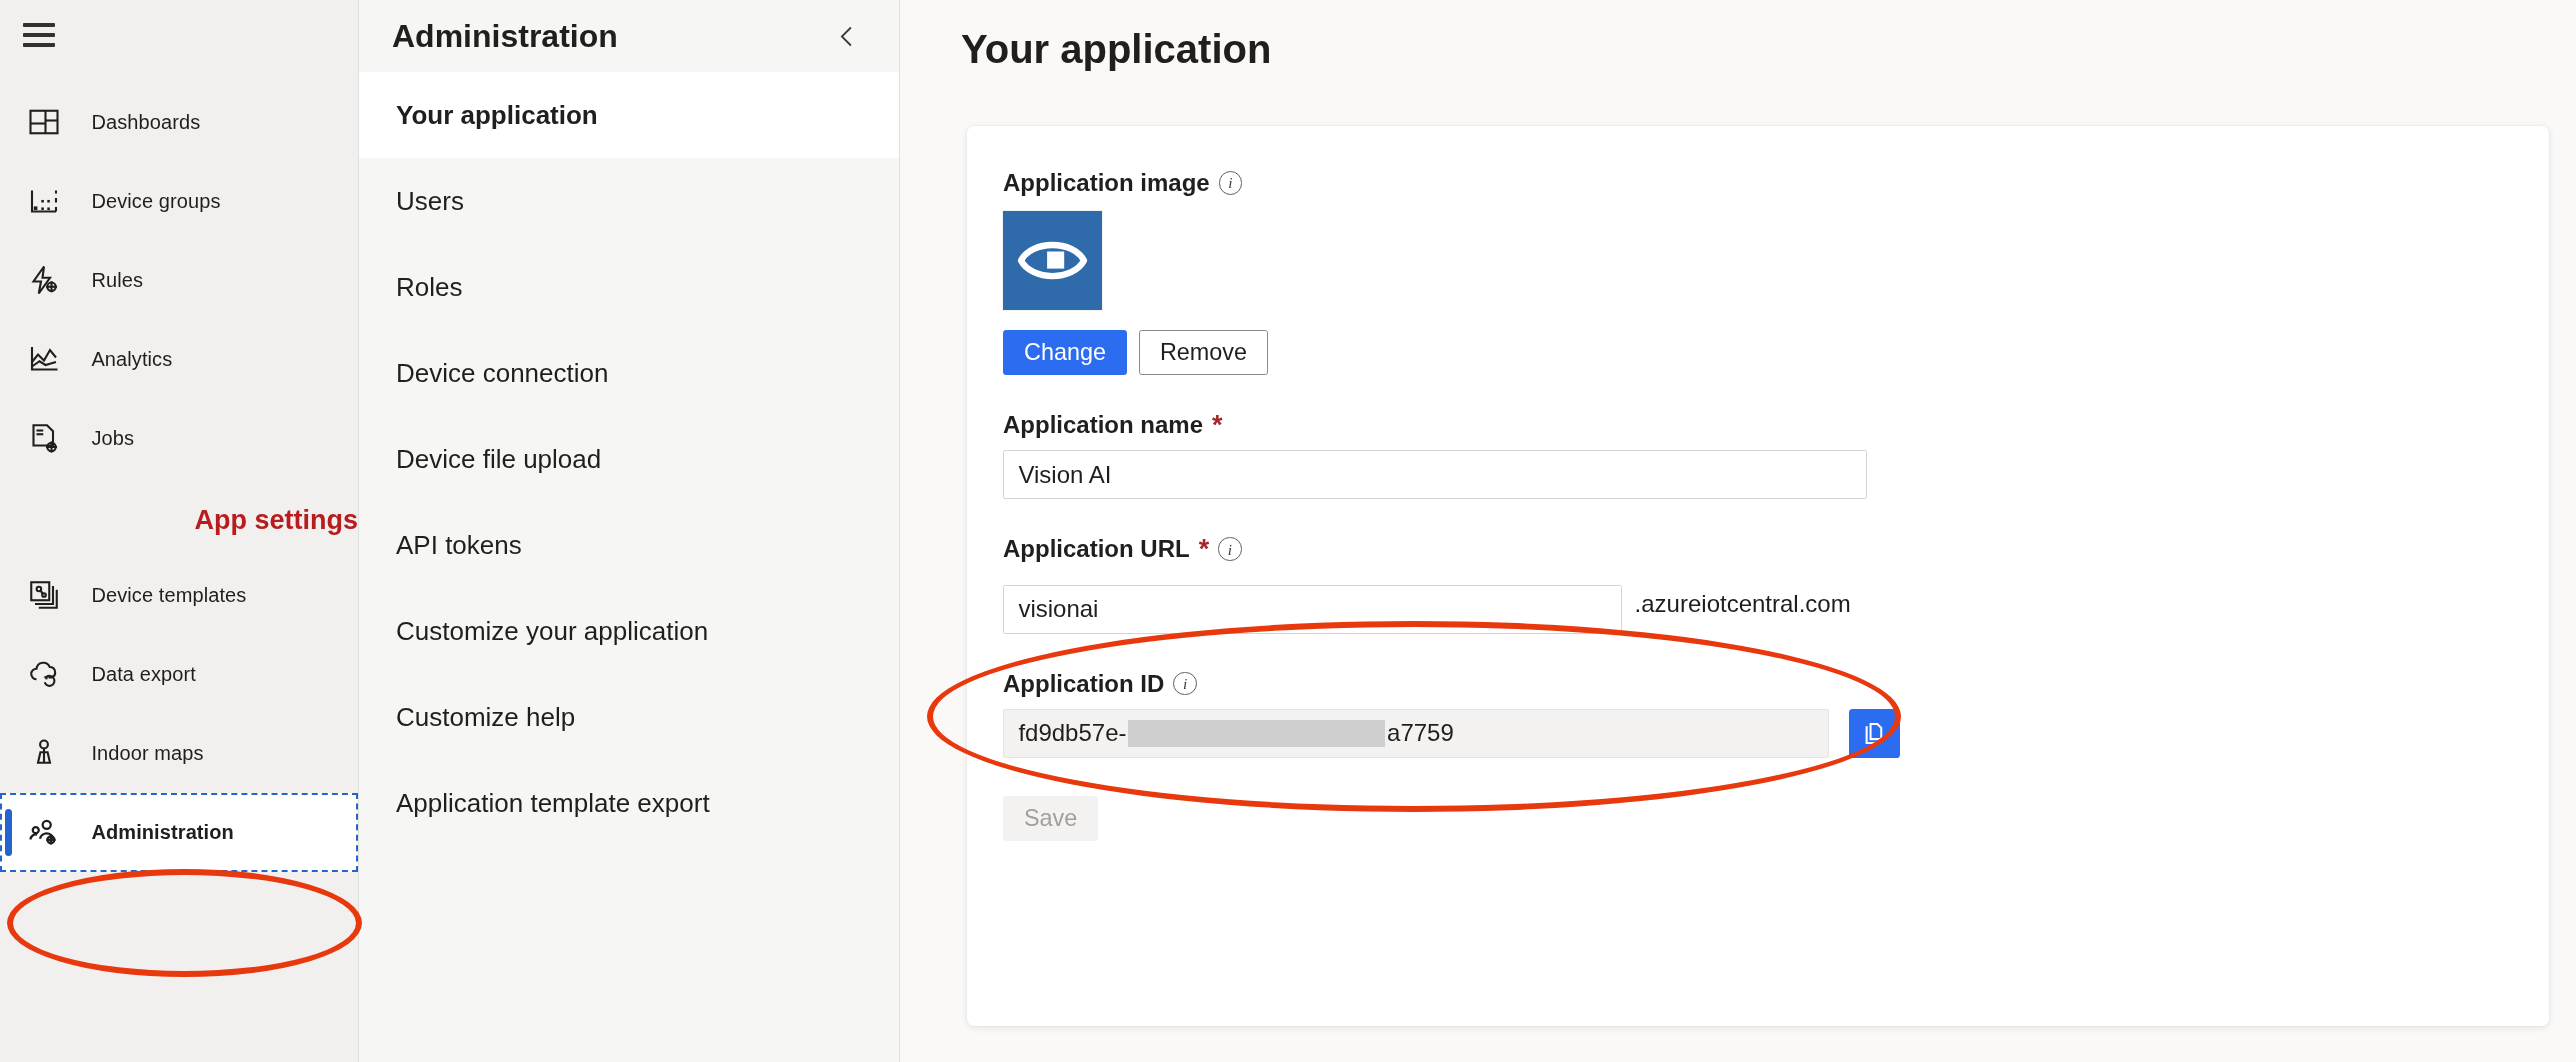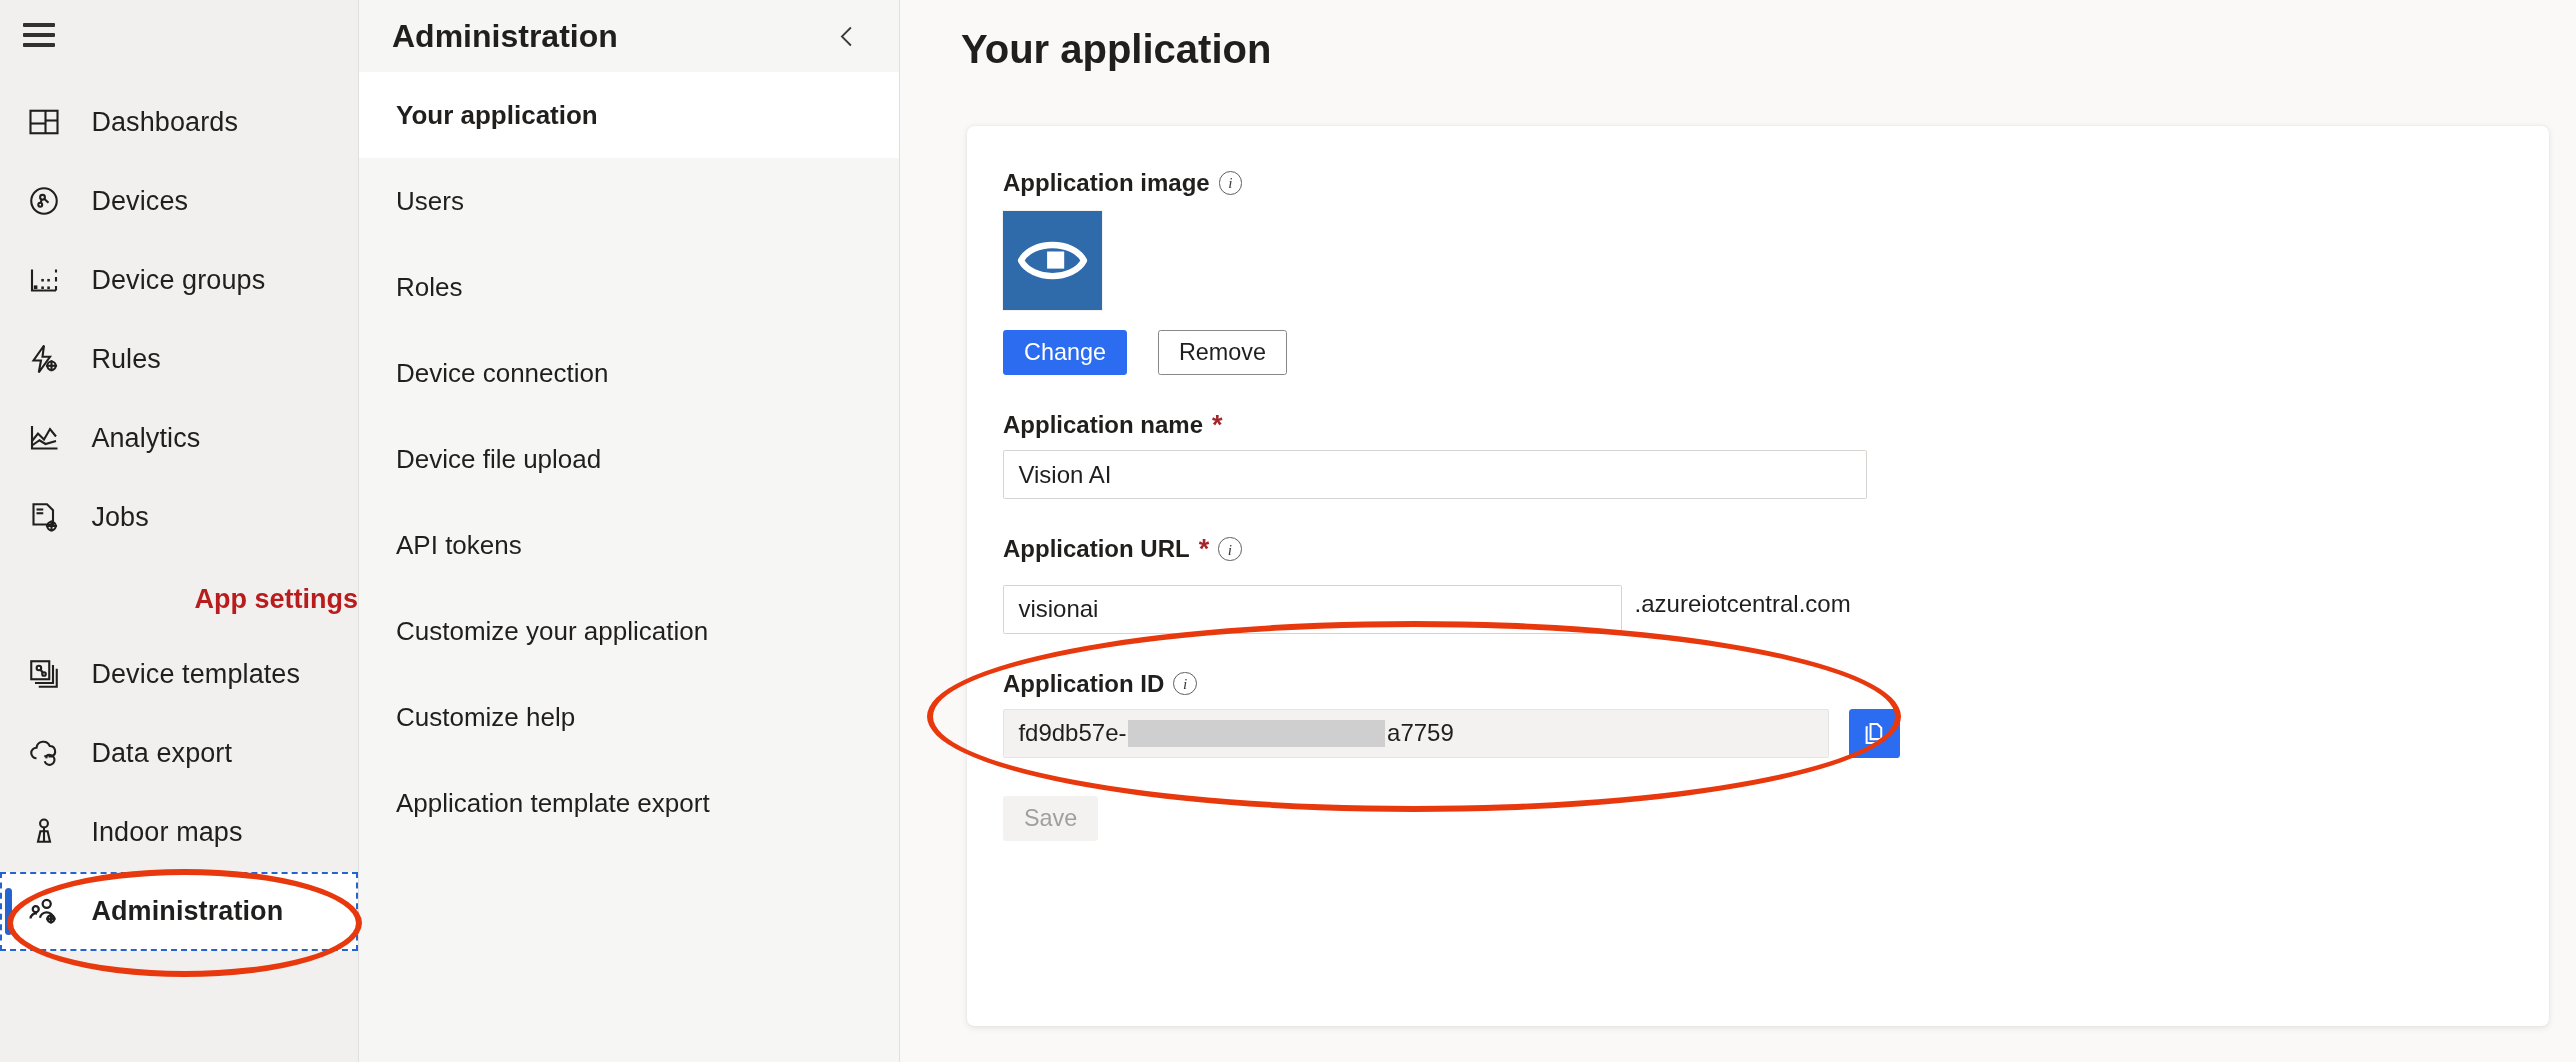--- a/index.html
+++ b/index.html
@@ -32,21 +32,21 @@
   .nav-item {
     height: 79px; display: flex; align-items: center;
     padding-left: 23.4px; cursor: pointer; position: relative;
     font-size: 27px; color: #201f1e;
   }
   .nav-item .nav-ico {
     width: 41px; height: 41px; flex: 0 0 41px; margin-right: 27px;
     display: flex; align-items: center; justify-content: center;
   }
   .nav-item .nav-ico svg { display: block; }
-  .nav-label { font-size: 27px; line-height: 1; letter-spacing: 0.1px; }
+  .nav-label { font-size: 20px; line-height: 1; letter-spacing: 0.1px; }
 
   .nav-section-title {
     font-size: 27px; font-weight: bold; color: #b91c1c;
     padding: 27px 0 20px 23.4px;
     text-align: right;
   }
 
   .nav-item.selected {
     background: #ffffff;
     outline: 2.7px dashed #2564cf;
@@ -113,21 +113,21 @@
     cursor: pointer; line-height: 1;
   }
 
   .app-image {
     width: 99px; height: 99px; margin-top: 14.4px;
     background: #2f6aab; position: relative;
     box-shadow: 0 0 0 0.9px rgba(0,0,0,0.06);
   }
   .app-image svg { position: absolute; left: 0; top: 0; }
 
-  .img-buttons { display: flex; gap: 31px; margin-top: 20px; }
+  .img-buttons { display: flex; gap: 12px; margin-top: 20px; }
   .btn {
     font-size: 23.4px; font-family: "Liberation Sans", sans-serif;
     border-radius: 2.7px; cursor: pointer; padding: 0 20px;
     height: 45px; display: inline-flex; align-items: center; justify-content: center;
   }
   .btn-primary { background: #2b6cf0; color: #ffffff; border: 0.9px solid #2b6cf0; min-width: 115px; }
   .btn-secondary { background: #ffffff; color: #201f1e; border: 0.9px solid #8a8886; min-width: 115px; }
   .btn-disabled {
     background: #f3f2f1; color: #a19f9d; border: 0.9px solid #f3f2f1;
     cursor: default; min-width: 83px;
@@ -193,32 +193,20 @@
           <svg width="36" height="36" viewBox="0 0 24 24" fill="none" stroke="#201f1e" stroke-width="1.4">
             <rect x="3" y="4.5" width="18" height="15"></rect>
             <line x1="13" y1="4.5" x2="13" y2="19.5"></line>
             <line x1="3" y1="13" x2="13" y2="13"></line>
             <line x1="13" y1="11" x2="21" y2="11"></line>
           </svg>
         </span>
         <span class="nav-label">Dashboards</span>
       </div>
 
-      <div class="nav-item">
-        <span class="nav-ico">
-          <svg width="36" height="36" viewBox="0 0 24 24" fill="none" stroke="#201f1e" stroke-width="1.4">
-            <circle cx="12" cy="12" r="8.5"></circle>
-            <circle cx="11" cy="9.5" r="1.6"></circle>
-            <circle cx="9.5" cy="14.5" r="1.3"></circle>
-            <line x1="12.3" y1="10.6" x2="15" y2="13.2"></line>
-            <line x1="10.4" y1="11" x2="9.8" y2="13.3"></line>
-          </svg>
-        </span>
-        <span class="nav-label">Devices</span>
-      </div>
 
       <div class="nav-item">
         <span class="nav-ico">
           <svg width="36" height="36" viewBox="0 0 24 24" fill="none" stroke="#201f1e" stroke-width="1.4">
             <polyline points="4,5 4,19 20,19"></polyline>
             <polyline points="20,19 20,5" stroke-dasharray="3 3"></polyline>
             <rect x="5.2" y="15.6" width="2.4" height="2.4" fill="#201f1e" stroke="none"></rect>
             <rect x="10.2" y="16.3" width="1.7" height="1.7" fill="#201f1e" stroke="none"></rect>
             <rect x="14.2" y="16.3" width="1.7" height="1.7" fill="#201f1e" stroke="none"></rect>
             <rect x="14.2" y="11.3" width="1.7" height="1.7" fill="#201f1e" stroke="none"></rect>

